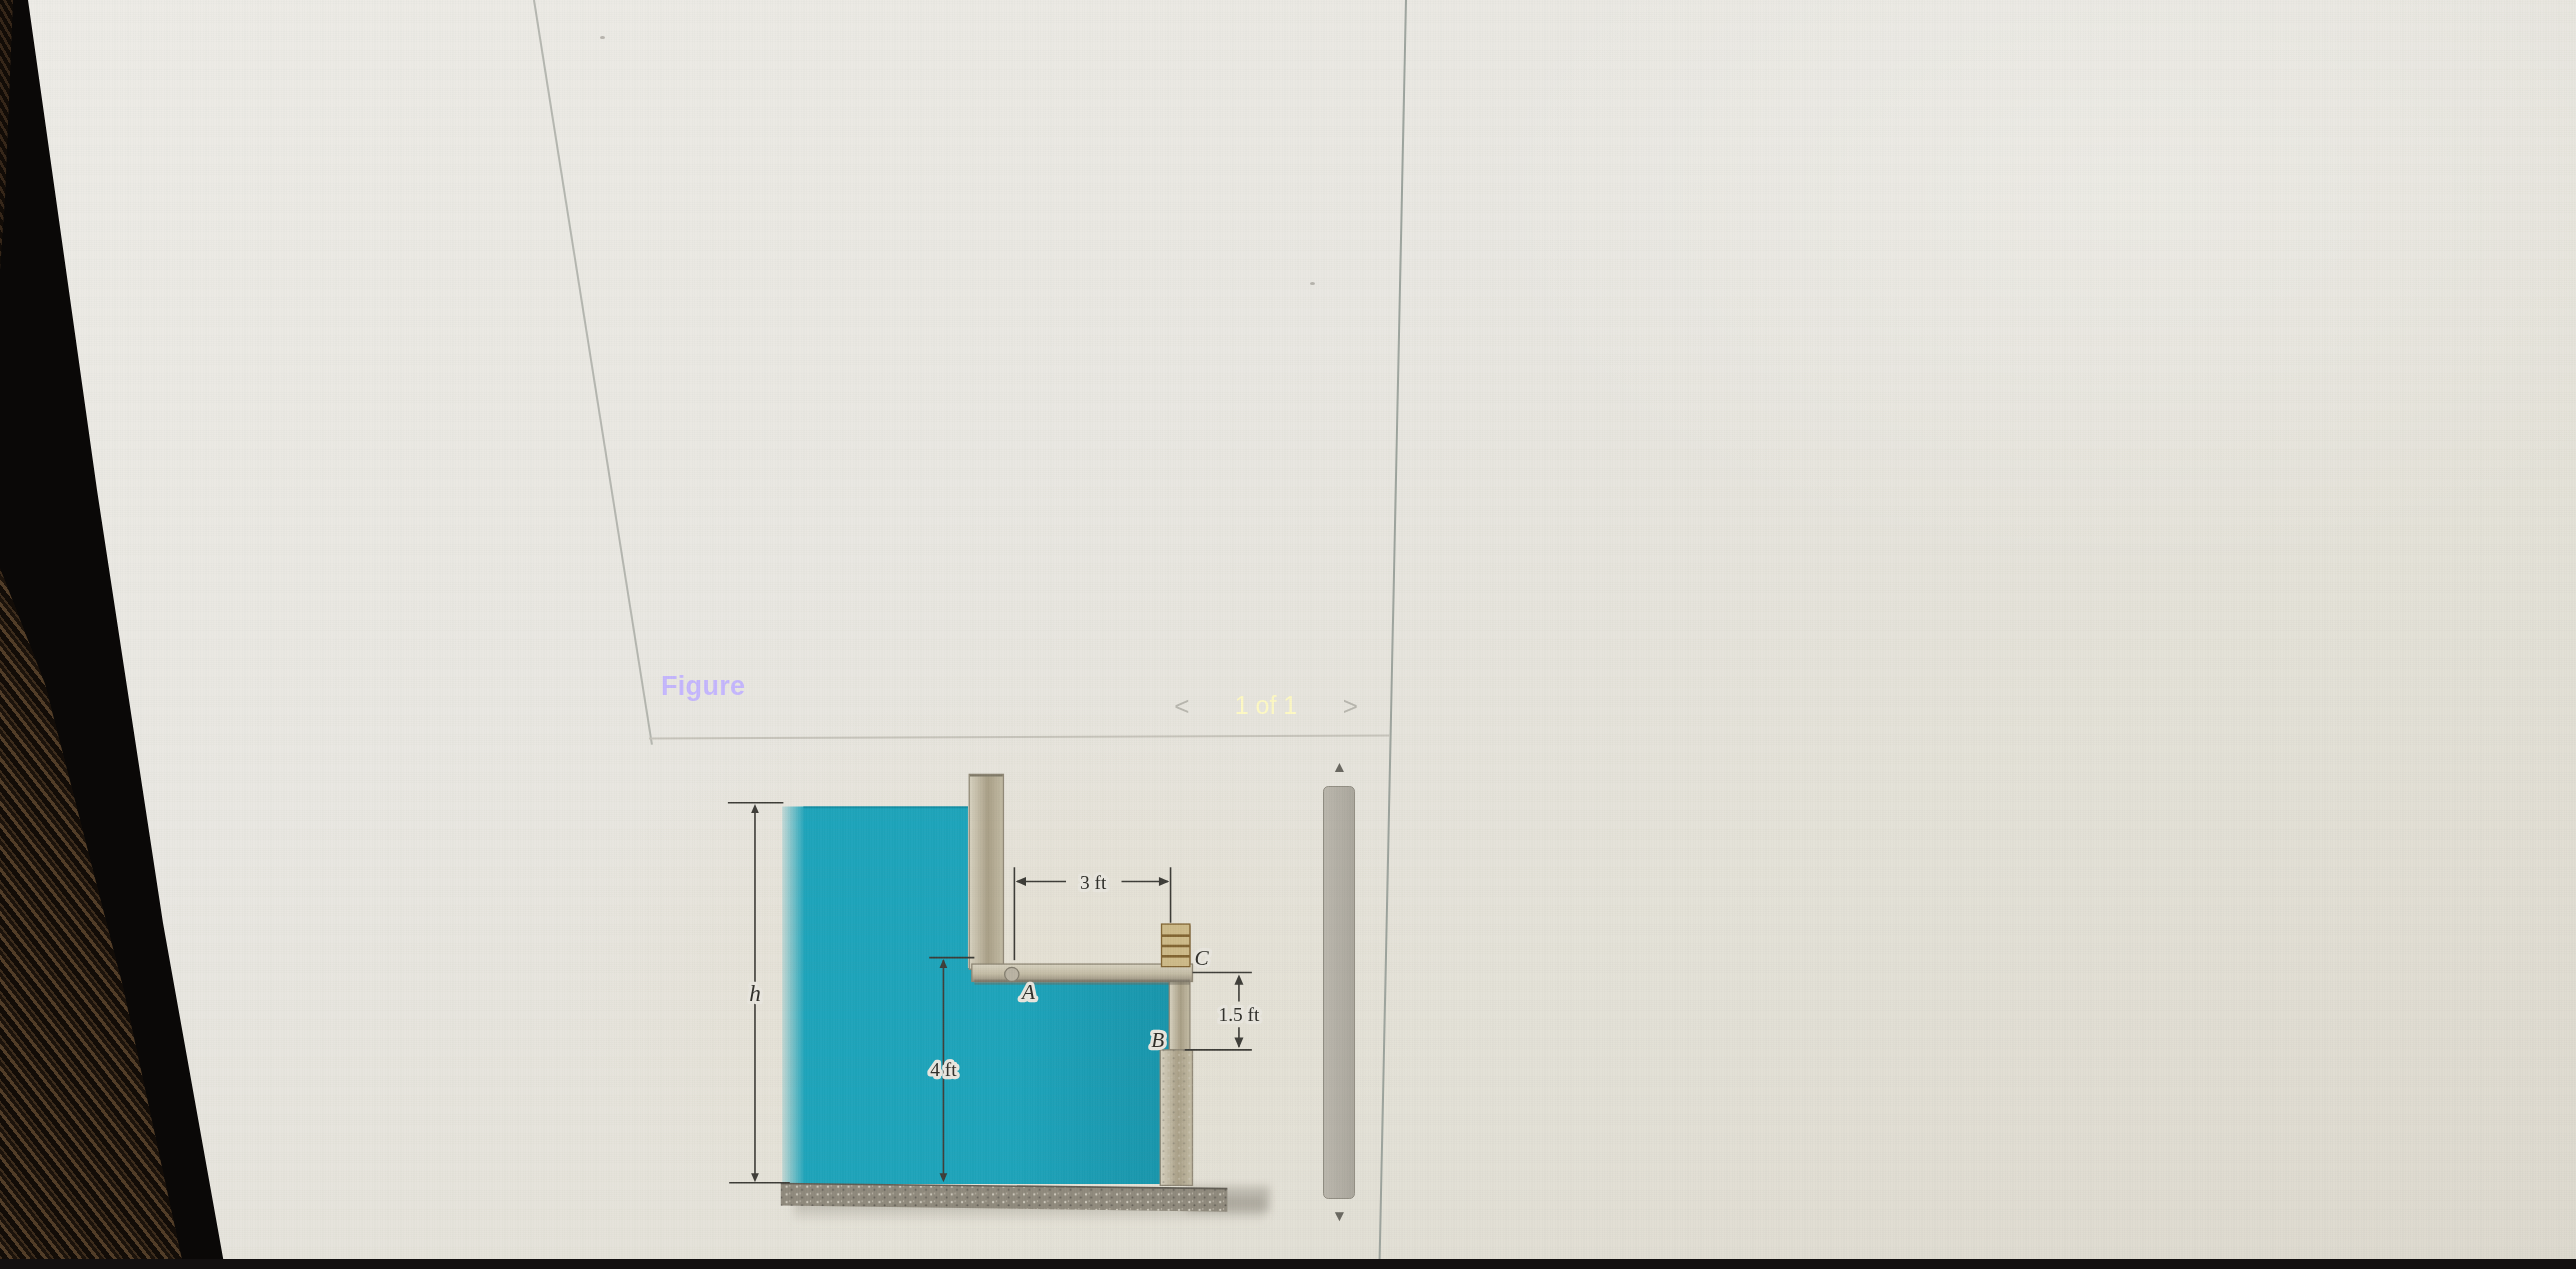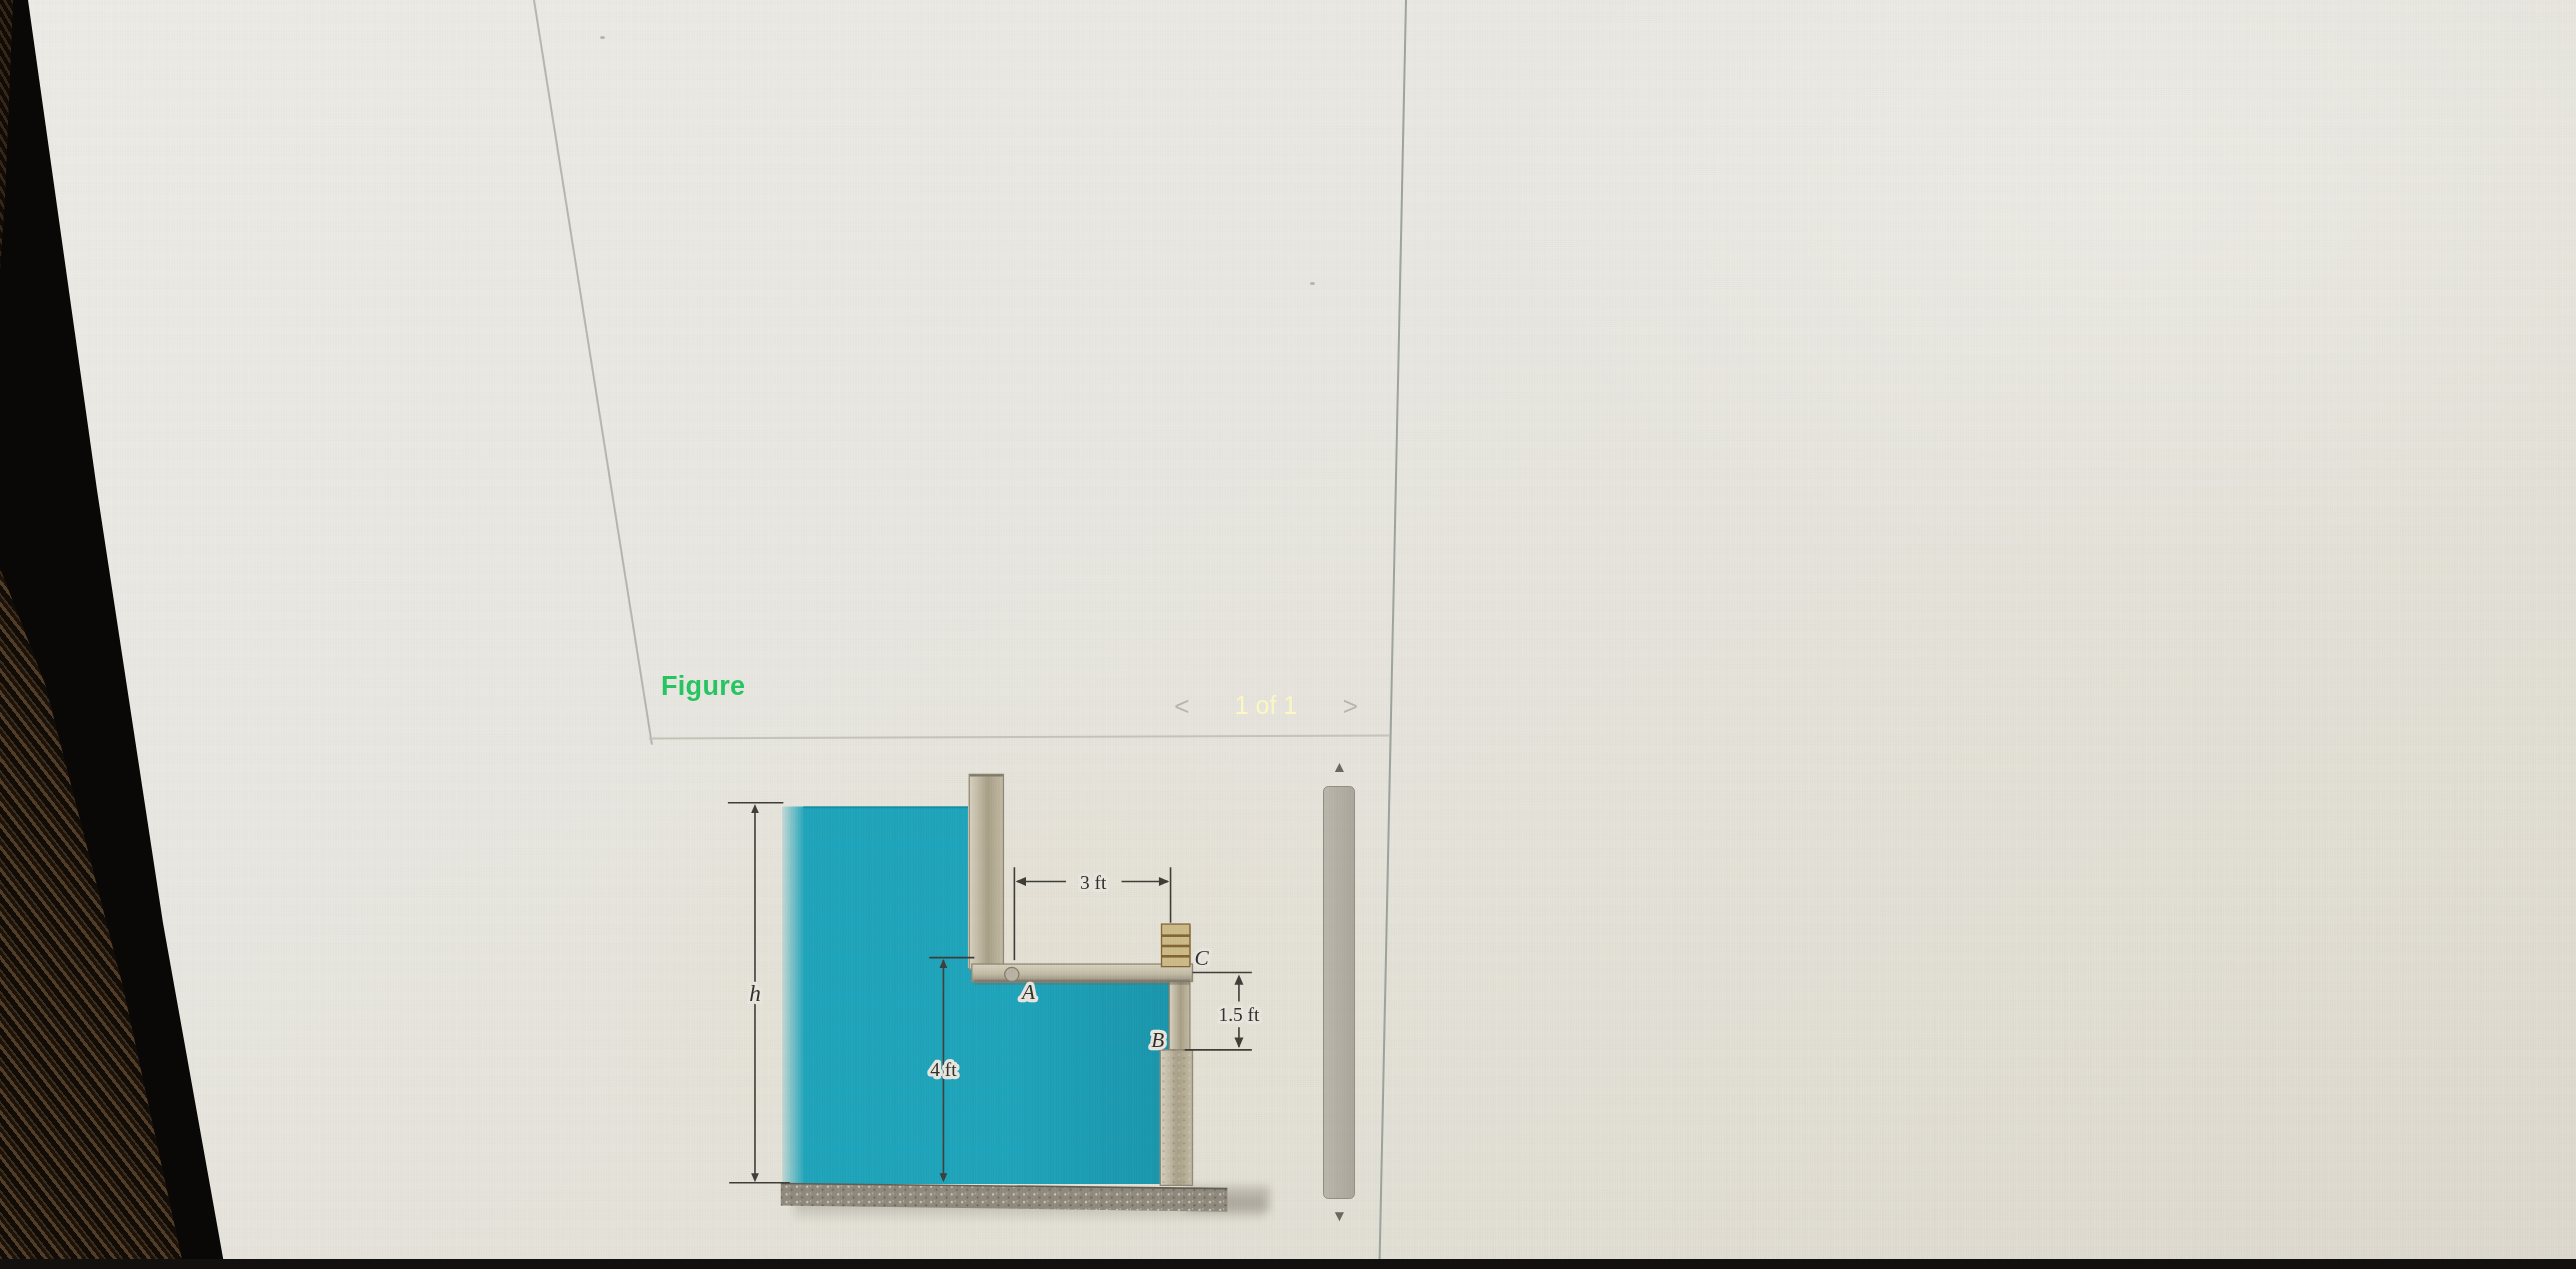--- a/index.html
+++ b/index.html
@@ -22,21 +22,21 @@
              transform-origin:top center;transform:rotate(-9deg);opacity:.75;}
   .edge-right{position:absolute;left:1405px;top:0;width:1.9px;height:1260px;background:#8e9691;
               transform-origin:top center;transform:rotate(1.2deg);opacity:.85;}
   .divider{position:absolute;left:649px;top:736px;width:741px;height:1.9px;background:#c6c3ba;
            transform:rotate(-0.25deg);}
 
   .speck{position:absolute;border-radius:50%;background:#555048;opacity:.35;}
 
   
   .figure-title{position:absolute;left:661px;top:671px;font-size:27px;font-weight:600;
-                color:#22c55e;letter-spacing:0.3px;}
+                color:#c4b5fd;letter-spacing:0.3px;}
   .pagination{position:absolute;left:1169px;top:685px;width:194px;height:41px;
               display:flex;align-items:center;justify-content:space-between;}
   .chev{font-size:26px;font-weight:400;color:var(--c-chevron,#b7b5ad);line-height:1;
         padding:0 5.2px;cursor:default;user-select:none;}
   .page-label{font-size:25px;color:#fef9c3;}
 
   
   .sb-arrow{position:absolute;left:1322px;width:35px;text-align:center;font-size:15.5px;
             color:#67655e;line-height:1;}
   .sb-up{top:759px;}

